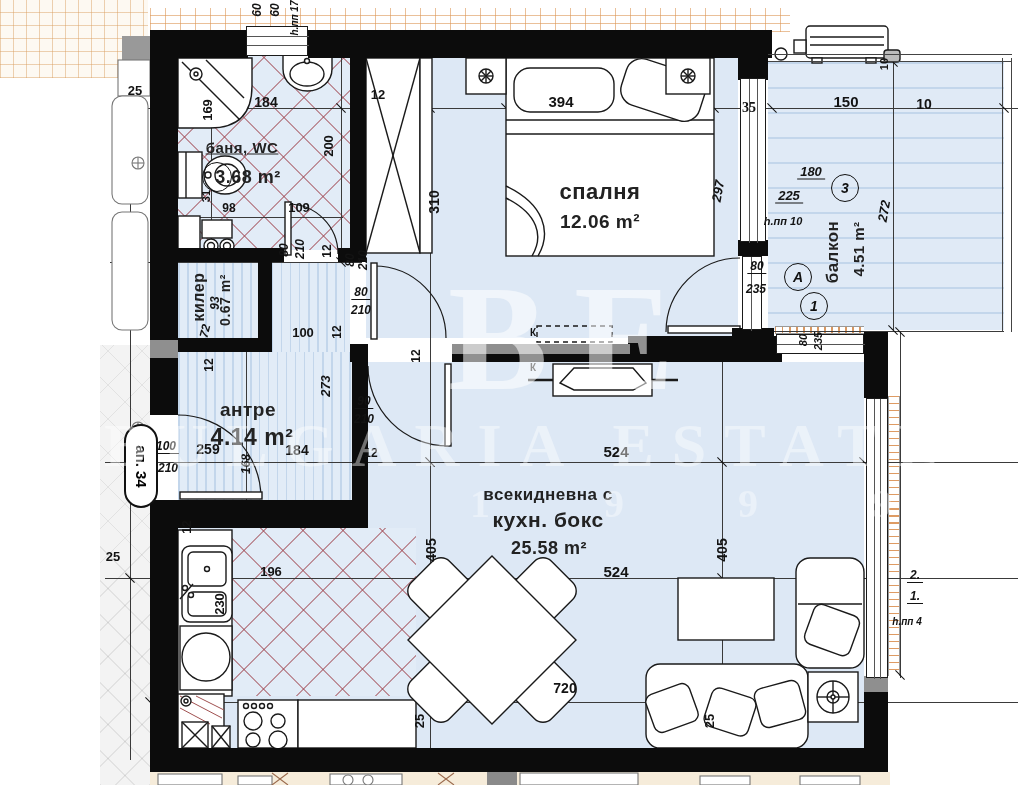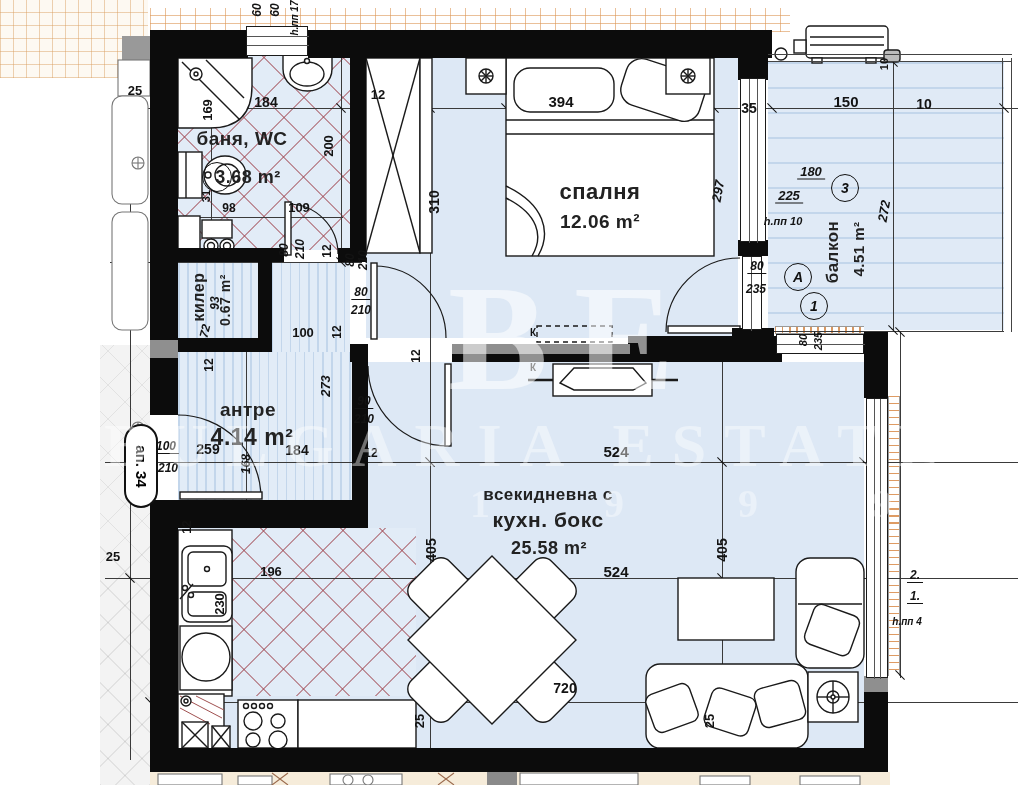--- a/index.html
+++ b/index.html
@@ -329,21 +329,21 @@
   <div class="wm" id="wm-line">BULGARIA ESTATE</div>
   <div class="wm" id="wm-num">1 9 9 9</div>
 <span class="dim it" style="font-size: 12px; left: 257px; top: 10px; transform: translate(-50%, -50%) rotate(-90deg);">60</span>
     <span class="dim it" style="font-size: 12px; left: 275px; top: 10px; transform: translate(-50%, -50%) rotate(-90deg);">60</span>
     <span class="dim it" style="font-size: 10px; left: 295px; top: 18px; transform: translate(-50%, -50%) rotate(-90deg);">h.пп 17</span>
     <span class="dim" style="left: 135px; top: 90px; transform: translate(-50%, -50%);">25</span>
     <span class="dim" style="font-size: 14px; left: 266px; top: 102px; transform: translate(-50%, -50%);">184</span>
     <span class="dim" style="left: 207px; top: 110px; transform: translate(-50%, -50%) rotate(-90deg);">169</span>
     <span class="dim" style="left: 378px; top: 94px; transform: translate(-50%, -50%);">12</span>
     <span class="dim" style="font-size: 15px; left: 561px; top: 101px; transform: translate(-50%, -50%);">394</span>
-    <span class="dim" style="font-size: 14px; left: 749px; top: 108px; transform: translate(-50%, -50%);">35</span>
+    <span class="dim" style="font-size: 14px; left: 749px; top: 108px; transform: translate(-50%, -50%); font-family: Liberation Serif, serif;">35</span>
     <span class="dim" style="font-size: 15px; left: 846px; top: 101px; transform: translate(-50%, -50%);">150</span>
     <span class="dim" style="font-size: 14px; left: 924px; top: 104px; transform: translate(-50%, -50%);">10</span>
     <span class="dim" style="font-size: 11px; left: 884px; top: 64px; transform: translate(-50%, -50%) rotate(-90deg);">10</span>
     <span class="dim" style="left: 328px; top: 146px; transform: translate(-50%, -50%) rotate(-90deg);">200</span>
     <span class="dim" style="font-size: 14px; left: 434px; top: 202px; transform: translate(-50%, -50%) rotate(-90deg);">310</span>
     <span class="dim it" style="left: 718px; top: 191px; transform: translate(-50%, -50%) rotate(-80deg);">297</span>
     <span class="dim it fr" style="left: 789px; top: 172px; transform: translate(-50%, -50%); margin-left: 22px;">180</span>
     <span class="dim it fr" style="left: 789px; top: 196px; transform: translate(-50%, -50%);">225</span>
     <span class="dim it" style="font-size: 11px; left: 783px; top: 221px; transform: translate(-50%, -50%);">h.пп 10</span>
     <span class="dim it" style="left: 884px; top: 211px; transform: translate(-50%, -50%) rotate(-80deg);">272</span>
@@ -385,21 +385,21 @@
     <span class="dim" style="font-size: 12px; left: 187px; top: 527px; transform: translate(-50%, -50%) rotate(-90deg);">12</span>
     <span class="dim" style="left: 219px; top: 604px; transform: translate(-50%, -50%) rotate(-90deg);">230</span>
     <span class="dim" style="font-size: 14px; left: 565px; top: 688px; transform: translate(-50%, -50%);">720</span>
     <span class="dim" style="left: 419px; top: 721px; transform: translate(-50%, -50%) rotate(-90deg);">25</span>
     <span class="dim" style="left: 709px; top: 721px; transform: translate(-50%, -50%) rotate(-90deg);">25</span>
     <span class="dim it fr" style="font-size: 12px; left: 915px; top: 576px; transform: translate(-50%, -50%);">2.</span>
     <span class="dim it fr" style="font-size: 12px; left: 915px; top: 597px; transform: translate(-50%, -50%);">1.</span>
     <span class="dim it" style="font-size: 10px; left: 907px; top: 622px; transform: translate(-50%, -50%);">h.пп 4</span>
     <span class="dim" style="font-size: 10px; left: 533px; top: 333px; transform: translate(-50%, -50%);">К</span>
     <span class="dim" style="font-size: 10px; left: 533px; top: 368px; transform: translate(-50%, -50%);">К</span>
-    <span class="room" style="font-size: 19px; left: 242px; top: 138px; transform: translate(-50%, -50%);">баня, WC</span>
+    <span class="room" style="font-size: 15px; left: 242px; top: 147px; transform: translate(-50%, -50%); text-decoration: underline;">баня, WC</span>
     <span class="room" style="font-size: 18px; left: 248px; top: 177px; transform: translate(-50%, -50%);">3.68 m²</span>
     <span class="room" style="font-size: 16px; left: 199px; top: 297px; transform: translate(-50%, -50%) rotate(-90deg);">килер</span>
     <span class="room" style="font-size: 14px; left: 225px; top: 300px; transform: translate(-50%, -50%) rotate(-90deg);">0.67 m²</span>
     <span class="room" style="font-size: 19px; left: 248px; top: 409px; transform: translate(-50%, -50%);">антре</span>
     <span class="room" style="font-size: 23px; left: 252px; top: 437px; transform: translate(-50%, -50%);">4.14 m²</span>
     <span class="room" style="font-size: 22px; left: 600px; top: 192px; transform: translate(-50%, -50%);">спалня</span>
     <span class="room" style="font-size: 19px; left: 600px; top: 221px; transform: translate(-50%, -50%);">12.06 m²</span>
     <span class="room" style="font-size: 17px; left: 548px; top: 494px; transform: translate(-50%, -50%);">всекидневна с</span>
     <span class="room" style="font-size: 21px; left: 548px; top: 519px; transform: translate(-50%, -50%);">кухн. бокс</span>
     <span class="room" style="font-size: 18px; left: 549px; top: 548px; transform: translate(-50%, -50%);">25.58 m²</span>

